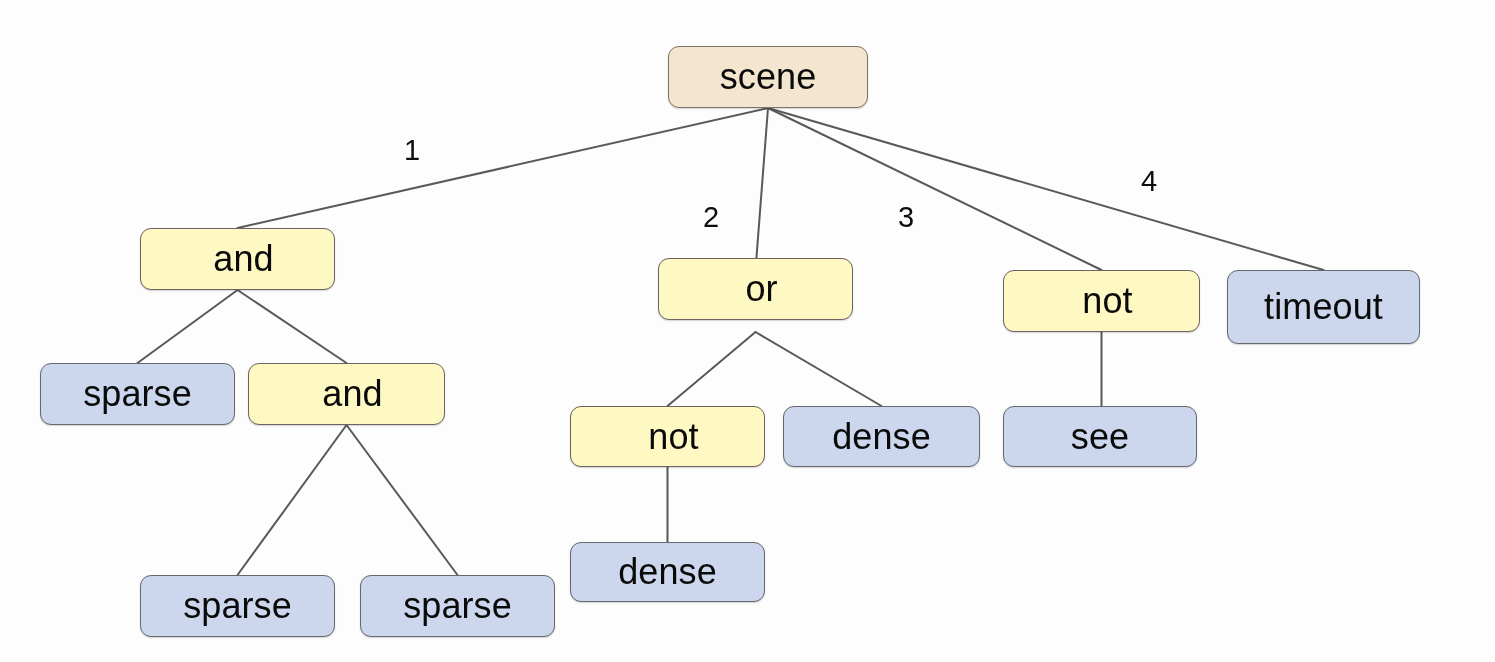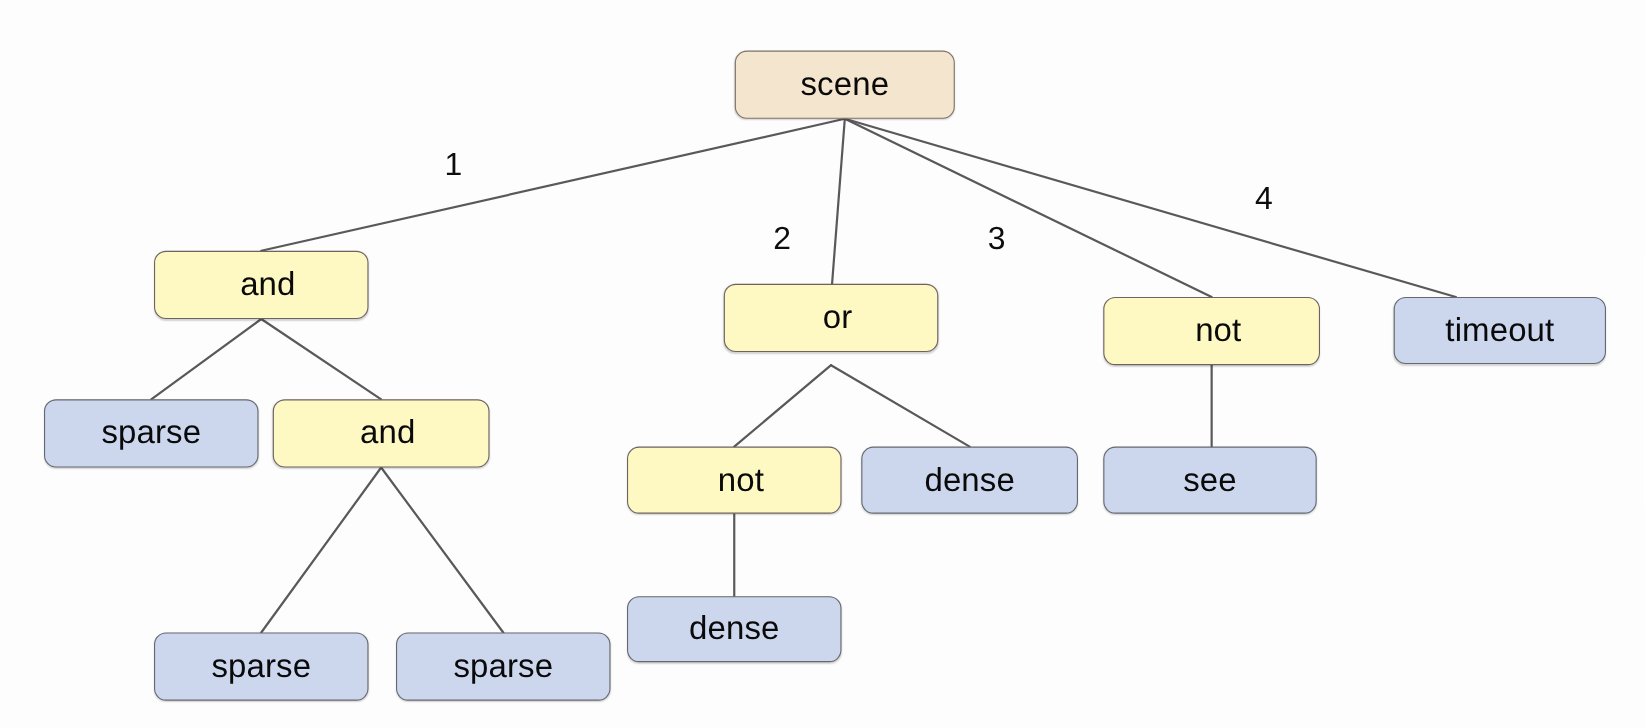--- a/index.html
+++ b/index.html
@@ -23,21 +23,21 @@
     height: 662px;
   }
   .node {
     position: absolute;
     box-sizing: border-box;
     border: 1.6px solid #6b6b6b;
     border-radius: 11px;
     display: flex;
     align-items: center;
     justify-content: center;
-    font-size: 30px;
+    font-size: 36px;
     color: #0a0a0a;
     line-height: 1;
     letter-spacing: 0.1px;
     box-shadow: 0 1px 1.5px rgba(0,0,0,0.17);
     white-space: nowrap;
   }
   .node.root   { background: #f4e5ce; border-color: #7d7466; }
   .node.op     { background: #fef9c3; border-color: #6f6361; padding-left: 12px; }
   .node.leaf   { background: #ccd7ee; border-color: #65696f; }
   .edge-label {
@@ -64,21 +64,21 @@
       <line x1="755.5" y1="332" x2="667.5" y2="406" stroke="#595959" stroke-width="2" stroke-linecap="round"></line>
       <line x1="755.5" y1="332" x2="881.5" y2="406" stroke="#595959" stroke-width="2" stroke-linecap="round"></line>
       <line x1="667.5" y1="467" x2="667.5" y2="542" stroke="#595959" stroke-width="2" stroke-linecap="round"></line>
       <line x1="1101.5" y1="332" x2="1101.5" y2="406" stroke="#595959" stroke-width="2" stroke-linecap="round"></line>
     </svg>
   <div id="node-layer">
       <div class="node root" style="left: 668px; top: 46px; width: 200px; height: 62px;">scene</div>
       <div class="node op" style="left: 140px; top: 228px; width: 195px; height: 62px;">and</div>
       <div class="node op" style="left: 658px; top: 258px; width: 195px; height: 62px;">or</div>
       <div class="node op" style="left: 1003px; top: 270px; width: 197px; height: 62px;">not</div>
-      <div class="node leaf" style="left: 1227px; top: 270px; width: 193px; height: 61px; margin-left: 40px;">timeout</div>
+      <div class="node leaf" style="left: 1227px; top: 270px; width: 193px; height: 74px;">timeout</div>
       <div class="node leaf" style="left: 40px; top: 363px; width: 195px; height: 62px;">sparse</div>
       <div class="node op" style="left: 248px; top: 363px; width: 197px; height: 62px;">and</div>
       <div class="node op" style="left: 570px; top: 406px; width: 195px; height: 61px;">not</div>
       <div class="node leaf" style="left: 783px; top: 406px; width: 197px; height: 61px;">dense</div>
       <div class="node leaf" style="left: 1003px; top: 406px; width: 194px; height: 61px;">see</div>
       <div class="node leaf" style="left: 570px; top: 542px; width: 195px; height: 60px;">dense</div>
       <div class="node leaf" style="left: 140px; top: 575px; width: 195px; height: 62px;">sparse</div>
       <div class="node leaf" style="left: 360px; top: 575px; width: 195px; height: 62px;">sparse</div>
     </div>
   <div id="label-layer">

